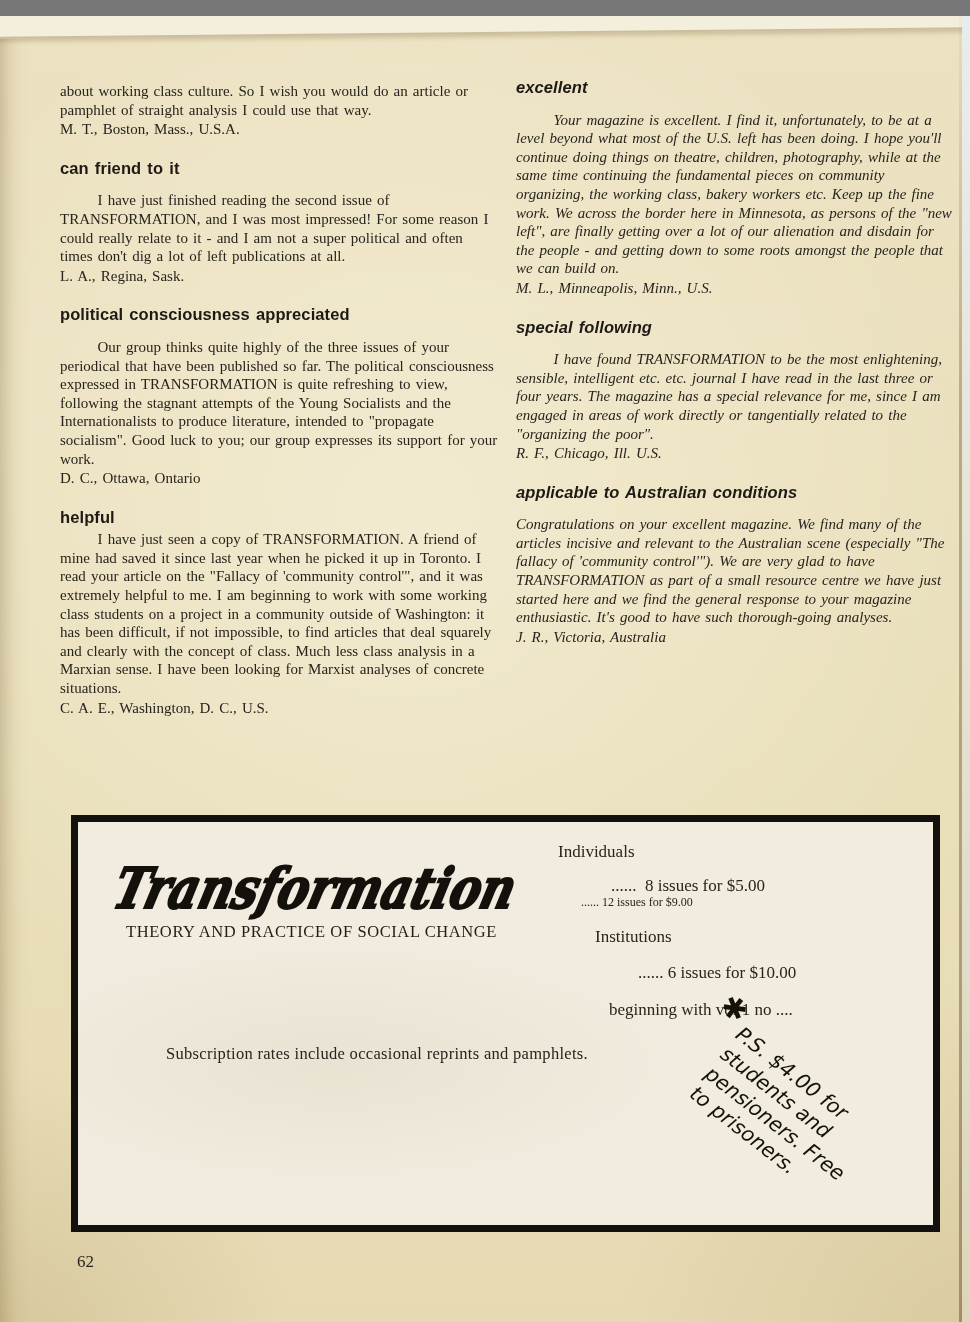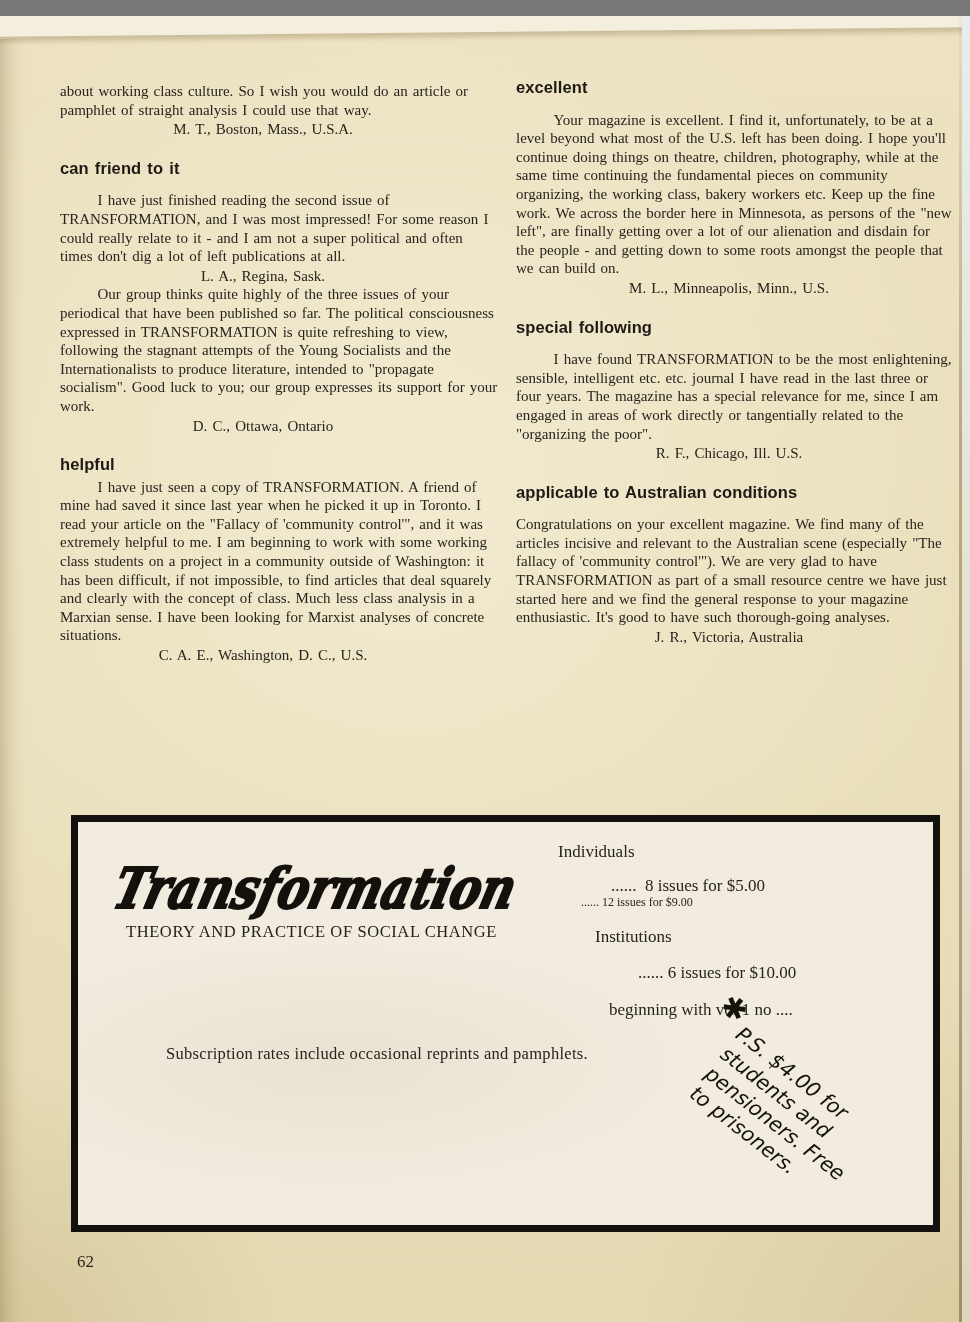--- a/index.html
+++ b/index.html
@@ -25,30 +25,30 @@
   .right-sliver{position:absolute;right:0;top:0;width:8px;height:100%;
     background:linear-gradient(180deg,#e8ecee 0%,#e6e4d6 40%,#ded5bb 100%);}
   .right-edge-line{position:absolute;right:8px;top:0;width:3px;height:100%;
     background:linear-gradient(180deg,rgba(140,115,70,.05),rgba(140,115,70,.5) 30%,rgba(115,90,50,.55));}
   .bottom-band{position:absolute;left:0;bottom:0;width:100%;height:13px;
     background:linear-gradient(90deg,#0b0b0b 0%,#0a0a0a 78%,#15223f 93%,#3d5a85 100%);}
   
   .columns{position:absolute;top:58px;left:60px;width:892px;display:flex;gap:16px;}
   .col{font-size:15px;line-height:18.6px;word-spacing:1.4px;}
   .col-left{width:440px;padding-top:8px;}
-  .col-right{width:436px;}
+  .col-right{width:436px;font-style:italic;}
   .letter-heading{
     font-family:"Liberation Sans","DejaVu Sans",sans-serif;
     font-weight:700;font-size:16.5px;color:#1d1a15;
     margin:20px 0 14px;letter-spacing:.1px;}
   .letter-heading.first{margin-top:4px;}
   .letter-heading.tight{margin-bottom:4px;}
   .body-p{margin:0;}
   .indent{text-indent:2.5em;}
-  .sig{margin:1px 0 0;text-align:center;padding-right:34px;}
+  .sig{margin:1px 0 0;text-align:left;padding-right:34px;}
   .col-right .sig{padding-right:10px;}
   
   .subbox{position:absolute;left:71px;top:799px;width:869px;height:417px;
     box-sizing:border-box;border:7px solid #13110d;
     background:
       radial-gradient(60% 45% at 30% 60%, rgba(185,175,145,.16), rgba(185,175,145,0) 70%),
       #f1ecdf;}
   .subbox *{position:absolute;}
   .logo-wrap{left:20px;top:16px;width:460px;height:100px;}
   .tagline{left:48px;top:100px;font-size:16.5px;letter-spacing:.6px;color:#211e18;white-space:nowrap;}
@@ -86,20 +86,21 @@
       <section>
         <p class="body-p">about working class culture.  So I wish you would do an article or pamphlet of straight analysis I could use that way.</p>
         <p class="sig">M. T., Boston, Mass., U.S.A.</p>
       </section>
       <section>
         <h3 class="letter-heading">can friend to it</h3>
         <p class="body-p indent">I have just finished reading the second issue of TRANSFORMATION, and I was most impressed! For some reason I could really relate to it - and I am not a super political and often times don't dig a lot of left publications at all.</p>
         <p class="sig">L. A., Regina, Sask.</p>
       </section>
       <section>
+        <h3 class="letter-heading">political consciousness appreciated</h3>
         <p class="body-p indent">Our group thinks quite highly of the three issues of your periodical that have been published so far. The political consciousness expressed in TRANSFORMATION is quite refreshing to view, following the stagnant attempts of the Young Socialists and the Internationalists to produce literature, intended to "propagate socialism". Good luck to you; our group expresses its support for your work.</p>
         <p class="sig">D. C., Ottawa, Ontario</p>
       </section>
       <section>
         <h3 class="letter-heading tight">helpful</h3>
         <p class="body-p indent">I have just seen a copy of TRANSFORMATION. A friend of mine had saved it since last year when he picked it up in Toronto. I read your article on the "Fallacy of 'community control'", and it was extremely helpful to me. I am beginning to work with some working class students on a project in a community outside of Washington: it has been difficult, if not impossible, to find articles that deal squarely and clearly with the concept of class. Much less class analysis in a Marxian sense. I have been looking for Marxist analyses of concrete situations.</p>
         <p class="sig">C. A. E., Washington, D. C., U.S.</p>
       </section>
     </div>
 

